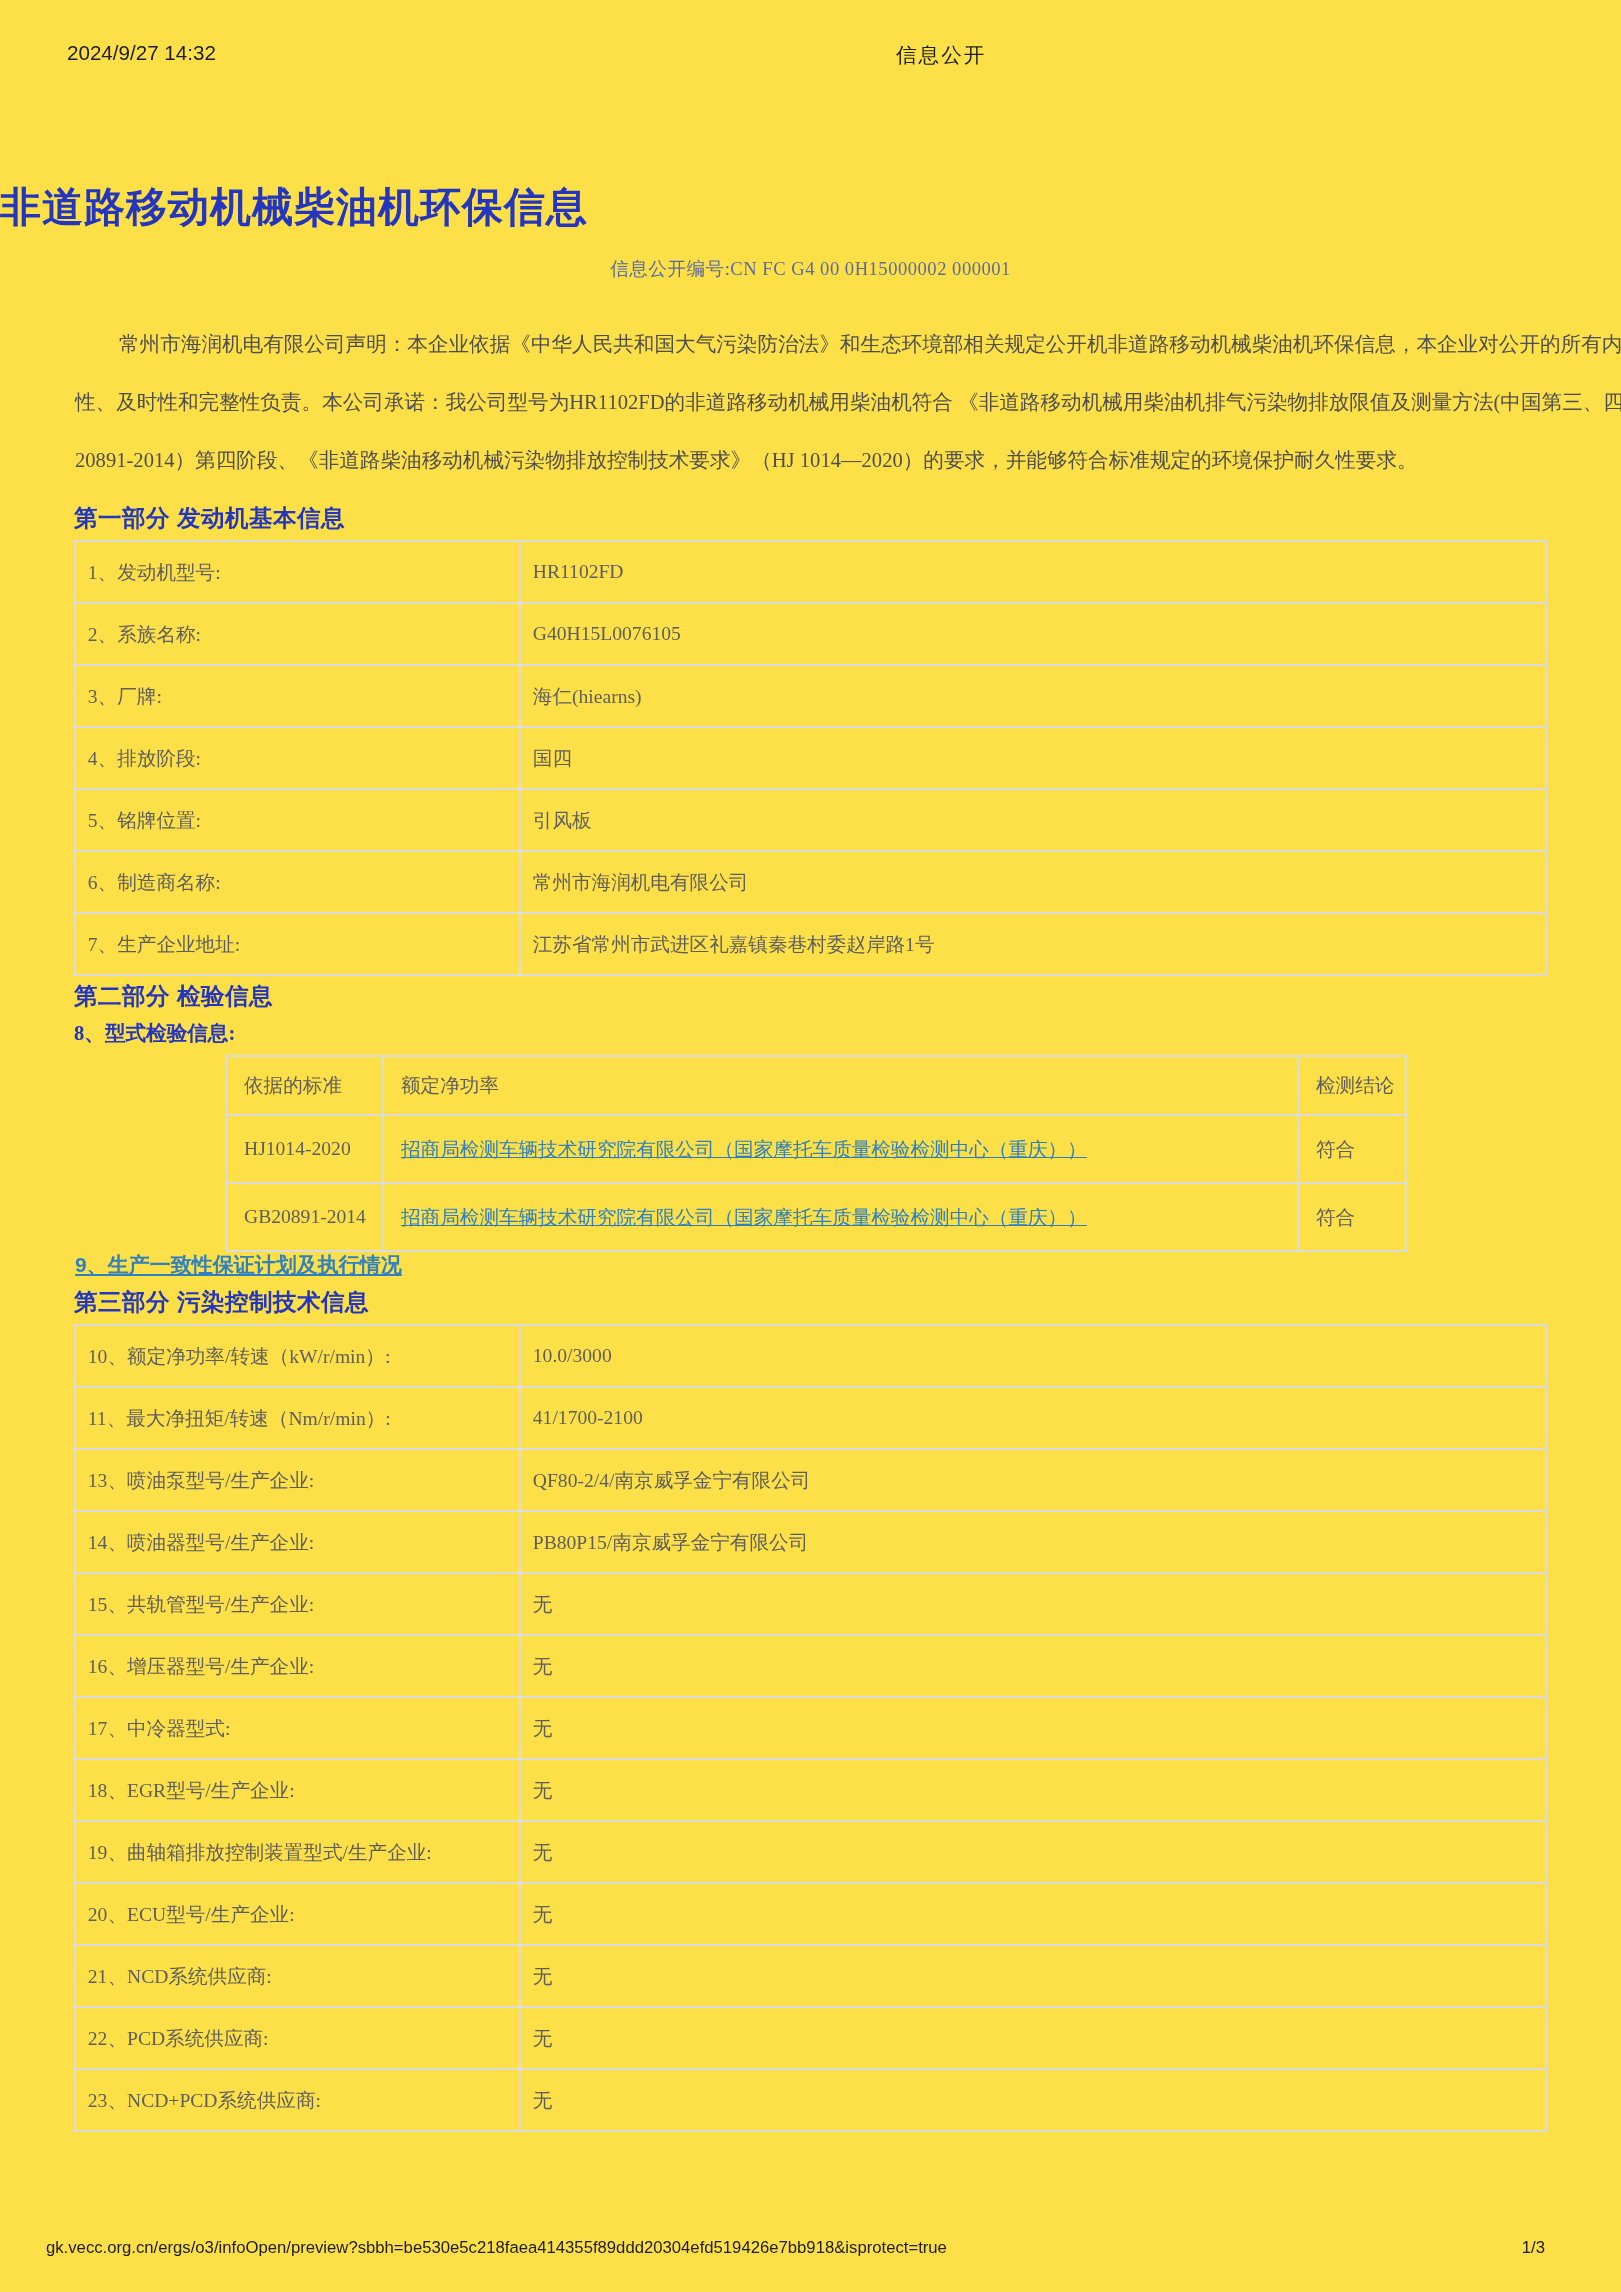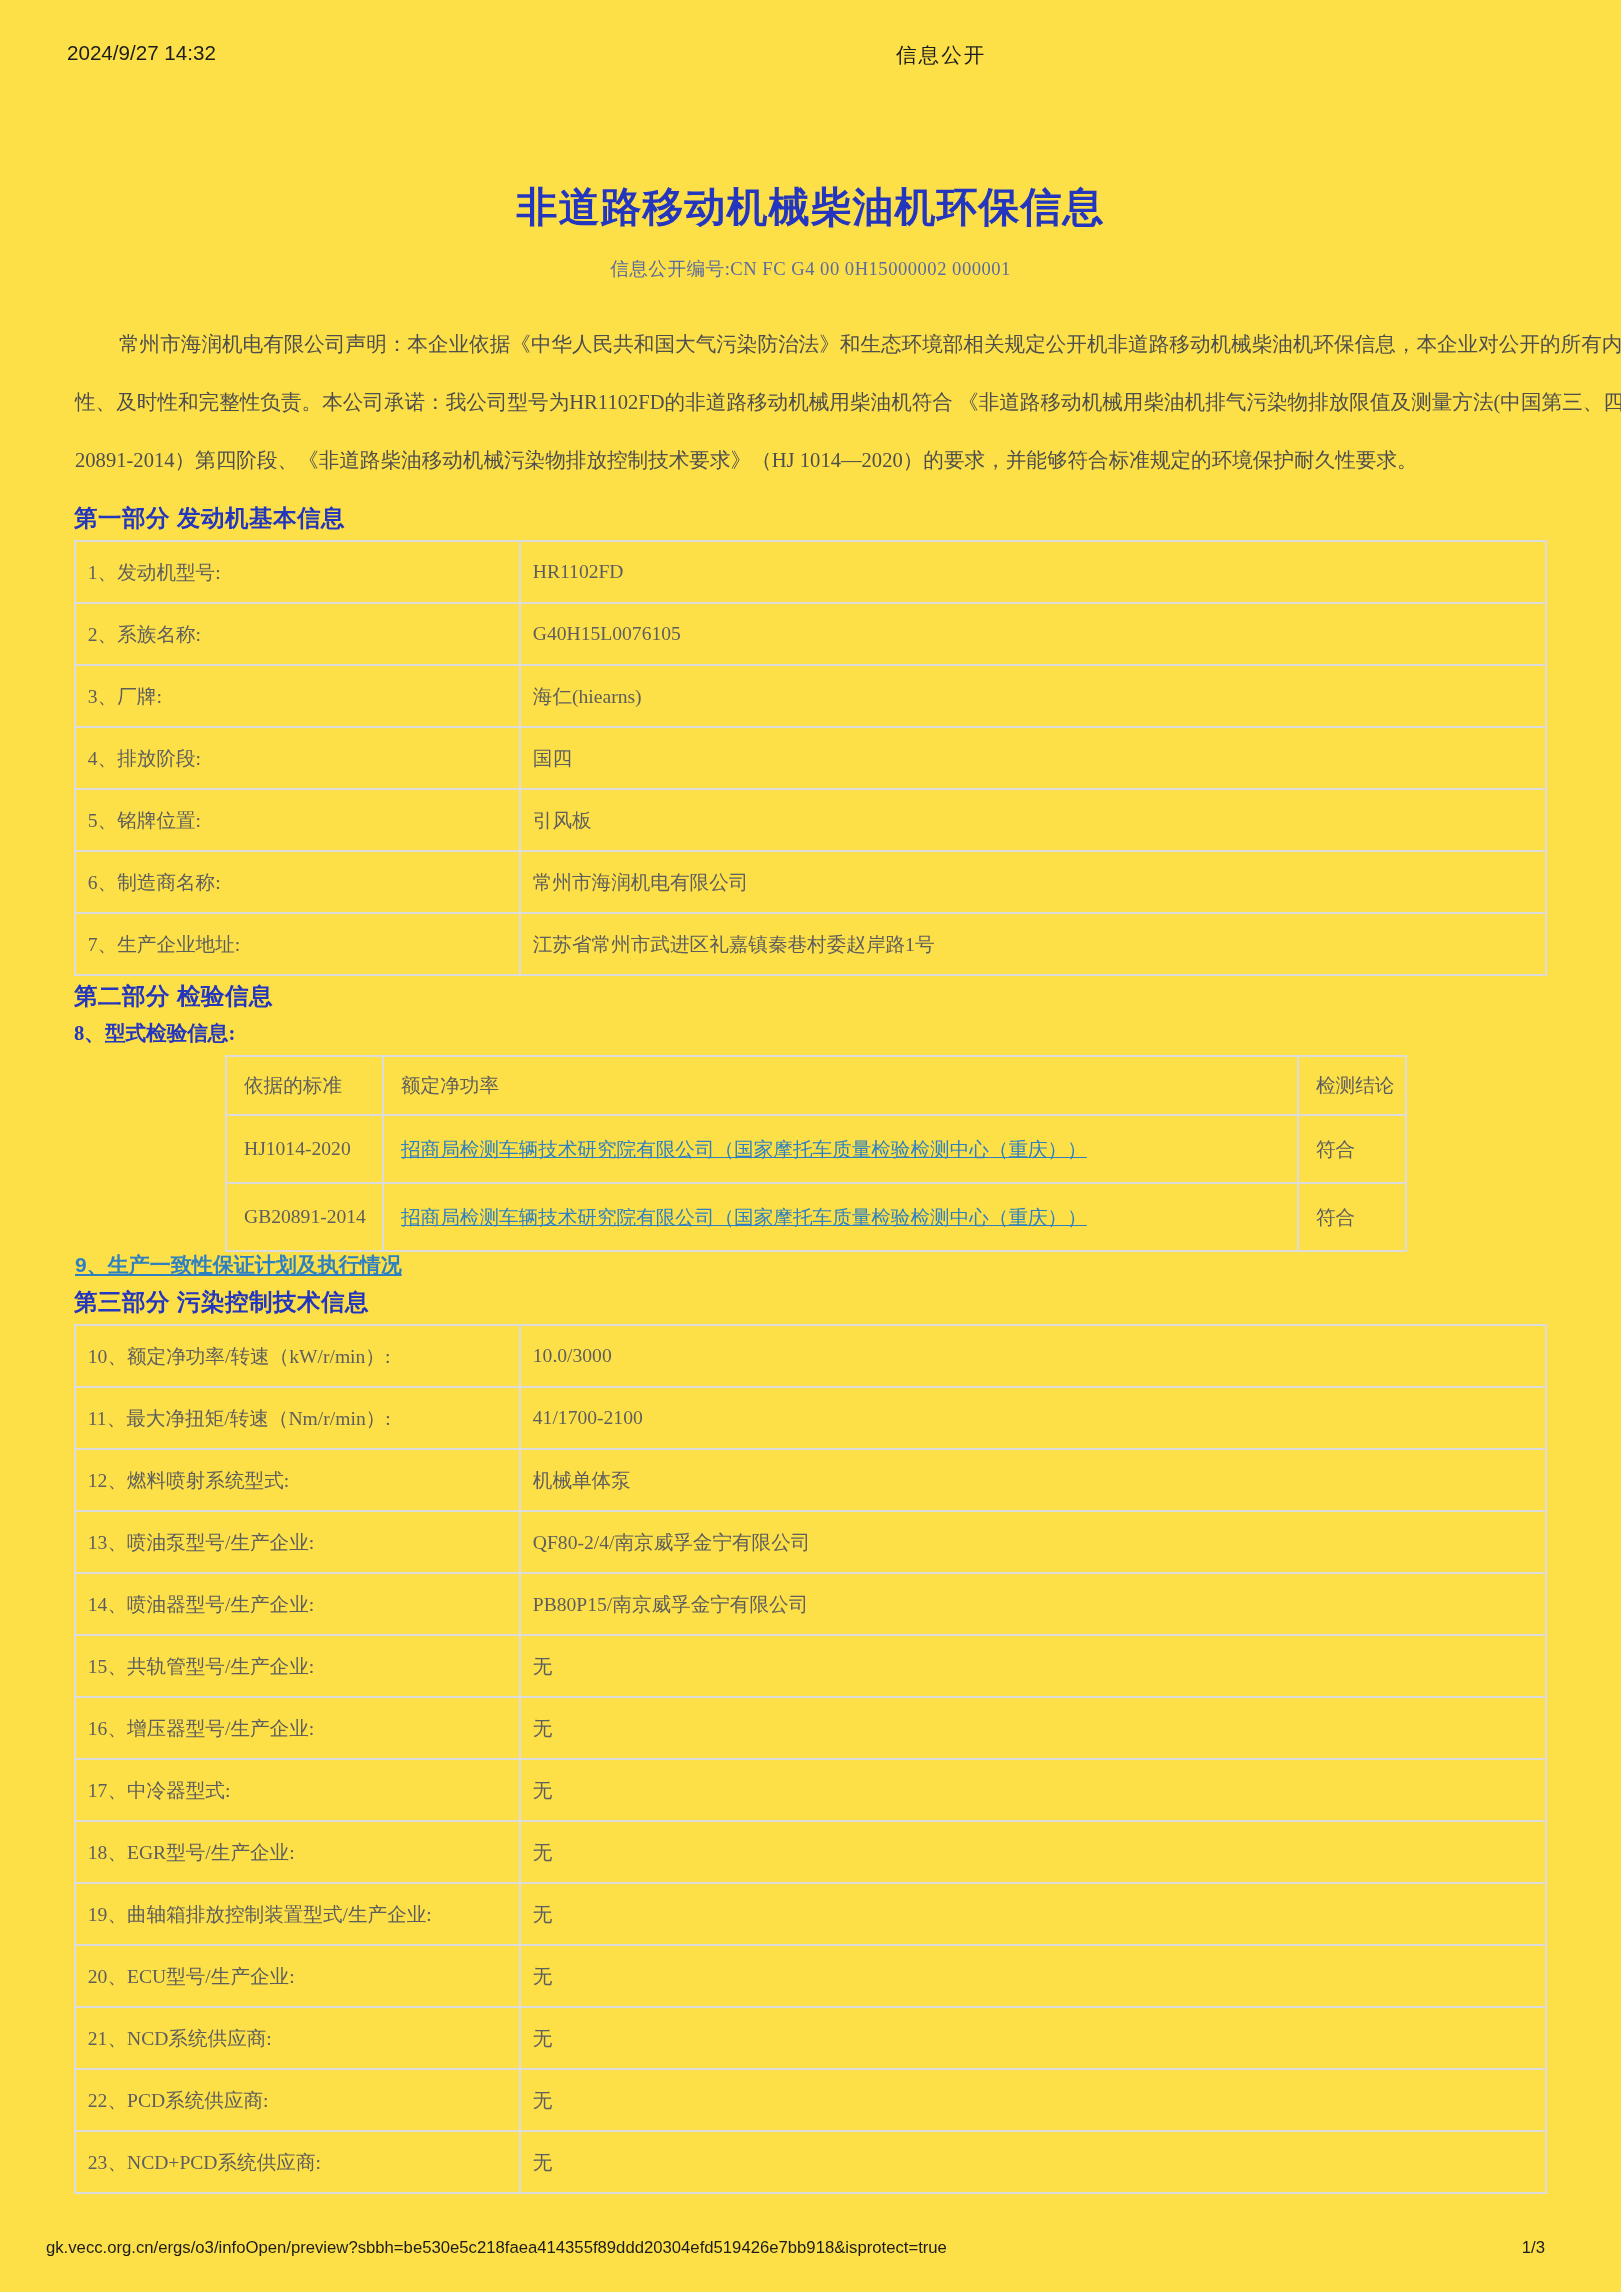--- a/index.html
+++ b/index.html
@@ -19,21 +19,21 @@
     font-size:20.6px;color:#1c1c1c;white-space:nowrap;
   }
   .ph-title{
     position:absolute;left:896px;top:41px;
     font-size:20.6px;color:#1c1c1c;letter-spacing:2px;white-space:nowrap;
   }
 
   
   .doc-title{
     position:absolute;left:0;right:0;top:180px;
-    text-align:center;font-weight:bold;font-size:41px;
+    text-align:left;font-weight:bold;font-size:41px;
     color:#2436bd;letter-spacing:1px;
   }
   .doc-code{
     position:absolute;left:0;right:0;top:256px;
     text-align:center;font-size:18.6px;color:#5b6ba0;
     white-space:pre;letter-spacing:0.5px;
   }
 
   
   .declaration{
@@ -210,24 +210,20 @@
     <tbody>
         <tr>
           <td>10、额定净功率/转速（kW/r/min）:</td>
           <td>10.0/3000</td>
         </tr>
         <tr>
           <td>11、最大净扭矩/转速（Nm/r/min）:</td>
           <td>41/1700-2100</td>
         </tr>
         <tr>
-          <td>12、燃料喷射系统型式:</td>
-          <td>机械单体泵</td>
-        </tr>
-        <tr>
           <td>13、喷油泵型号/生产企业:</td>
           <td>QF80-2/4/南京威孚金宁有限公司</td>
         </tr>
         <tr>
           <td>14、喷油器型号/生产企业:</td>
           <td>PB80P15/南京威孚金宁有限公司</td>
         </tr>
         <tr>
           <td>15、共轨管型号/生产企业:</td>
           <td>无</td>

